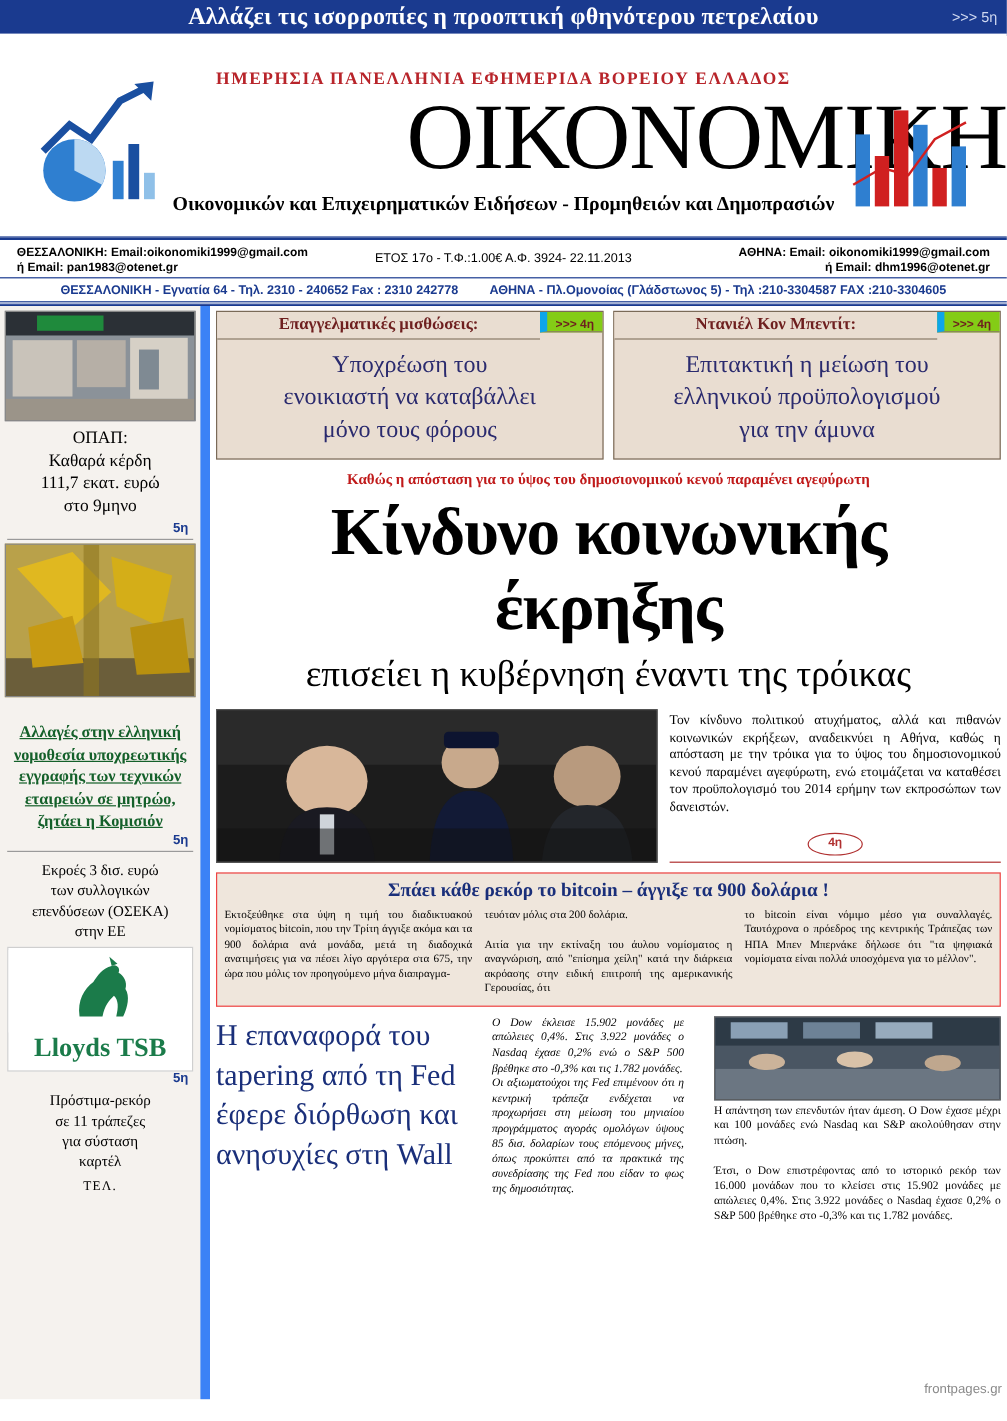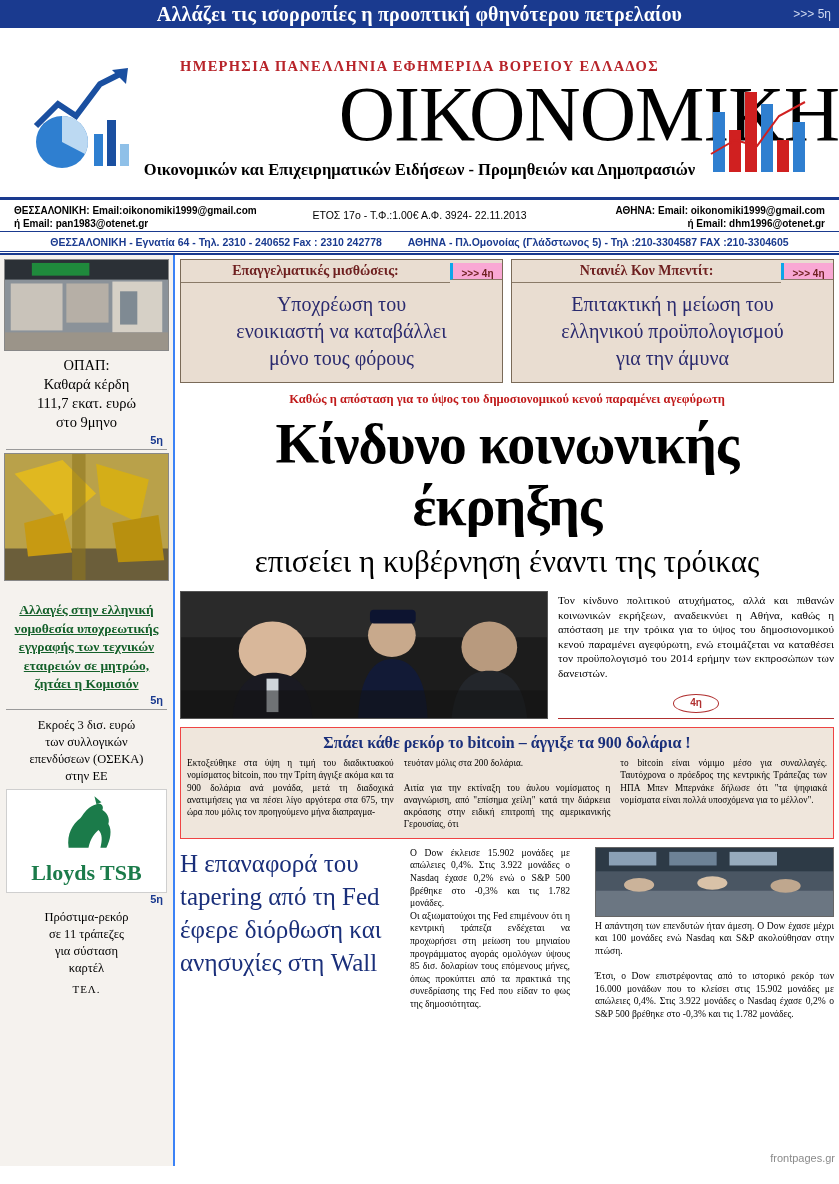--- a/index.html
+++ b/index.html
@@ -126,21 +126,21 @@
 
   
   .body-area {
     position: relative;
     display: flex;
     height: 912px;
     border-top: 1px solid #1a3a8f;
   }
   .left-col {
     width: 175px;
-    border-right: 2px solid #3b82f6;
+    border-right: 8px solid #3b82f6;
     background: #f5f2ee;
     padding: 4px 4px 0 4px;
   }
   .right-col {
     flex: 1;
     position: relative;
     padding: 4px 5px 0 5px;
   }
 
   
@@ -197,29 +197,29 @@
   .lloyds-name {
     position: absolute; bottom: 6px; left: 0; right: 0;
     text-align: center; font-size: 22px; font-weight: bold; color: #1b7b4a;
     font-family: "Liberation Serif", serif;
   }
   .tel-end { text-align: center; font-size: 11px; letter-spacing: 1px; padding-top: 6px; }
 
   
   .top-boxes { display: flex; gap: 8px; }
   .tbox { flex: 1; border: 1px solid #7a6a58; background: #e9ddd1; }
-  .tbox-headwrap { display: flex; align-items: center; }
+  .tbox-headwrap { display: flex; align-items: flex-start; }
   .tbox-headwrap .lbl {
     flex: 1; background: #e9ddd1; color: #6e1f1f; font-weight: bold;
     font-size: 14px; text-align: center; padding: 3px 0; border-bottom: 1px solid #8a7a68;
   }
   .tbox-headwrap .ref {
-    width: 52px; background: #f9a8d4; color: #6e1f1f; font-size: 10px;
+    width: 52px; background: #84cc16; color: #6e1f1f; font-size: 10px;
     text-align: center; padding-top: 5px; border-bottom: 1px solid #8a7a68;
-    border-left: 3px solid #0ea5e9; font-family: "Liberation Sans", sans-serif; font-weight: bold;
+    border-left: 6px solid #0ea5e9; font-family: "Liberation Sans", sans-serif; font-weight: bold;
   }
   .tbox-body {
     text-align: center;
     font-size: 20px;
     line-height: 27px;
     color: #2a2a6e;
     padding: 8px 4px 10px 4px;
     font-family: "Liberation Serif", serif;
   }
 
@@ -294,21 +294,21 @@
 
   
   .bottom-row { display: flex; gap: 25px; margin-top: 8px; }
   .bottom-headline {
     width: 205px;
     font-size: 25px;
     line-height: 33px;
     color: #1a2f7a;
     font-family: "Liberation Serif", serif;
   }
-  .bottom-col { width: 160px; font-size: 9.6px; line-height: 12.6px; text-align: justify; }
+  .bottom-col { width: 160px; font-size: 9.6px; line-height: 12.6px; text-align: justify; font-style: italic; }
   .bottom-right { flex: 1; }
   .bottom-photo {
     width: 100%; height: 70px; background: #3b4a5a; border: 1px solid #666;
     position: relative; overflow: hidden; margin-bottom: 3px;
   }
   .bottom-right .txt { font-size: 9.6px; line-height: 12.6px; text-align: justify; }
 
   .watermark {
     position: absolute;
     right: 4px;

